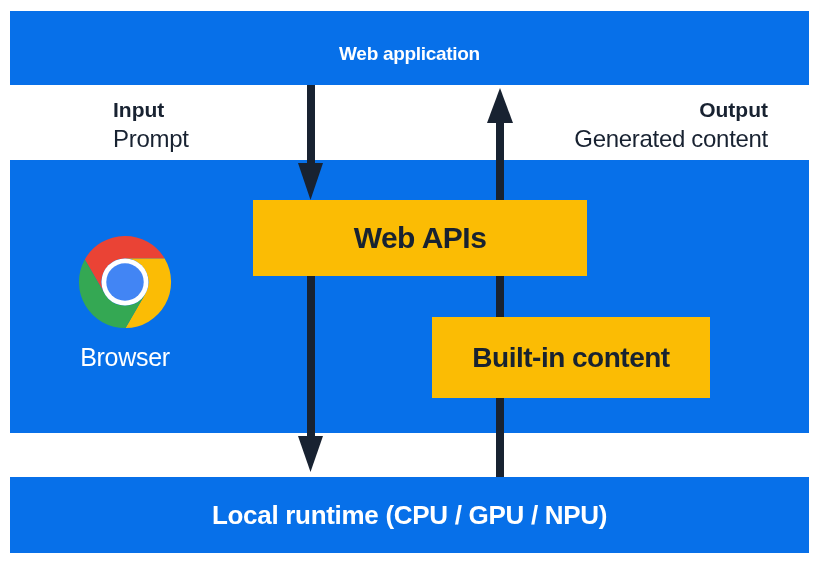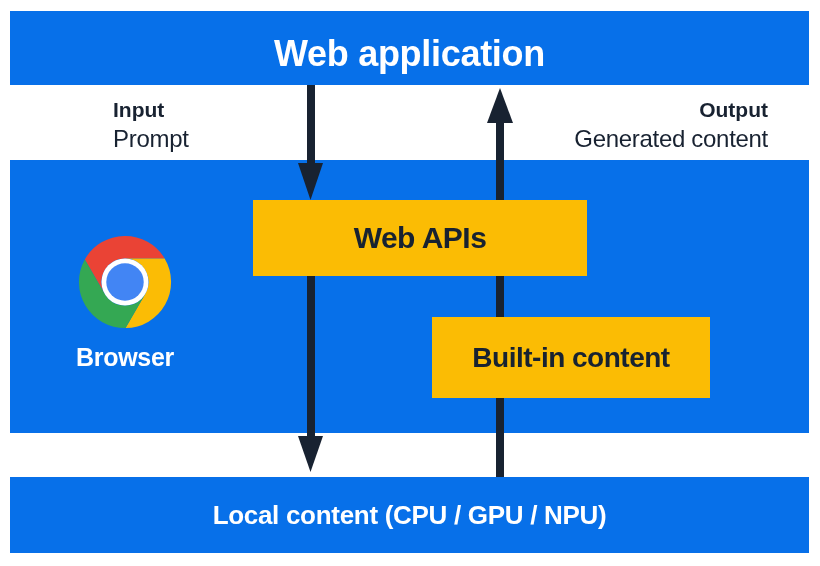--- a/index.html
+++ b/index.html
@@ -9,21 +9,21 @@
   *{margin:0;padding:0;box-sizing:border-box;}
   html,body{background:#ffffff;}
   body{font-family:"Liberation Sans",sans-serif;}
   .canvas{position:relative;width:820px;height:566px;background:var(--white);overflow:hidden;}
 
   .band{position:absolute;left:10px;width:799px;background:var(--blue);display:flex;align-items:center;justify-content:center;}
   .band-top{top:11px;height:74px;}
   .band-middle{top:160px;height:273px;}
   .band-bottom{top:477px;height:76px;}
   .band-label{color:var(--white);font-weight:700;letter-spacing:-0.3px;}
-  .band-top .band-label{font-size:36px;margin-top:12px;}
+  .band-top .band-label{font-size:19px;margin-top:12px;}
   .band-bottom .band-label{font-size:26px;}
 
   .io{position:absolute;top:95px;color:var(--navy);line-height:29px;}
   .io-left{left:113px;text-align:left;}
   .io-right{right:52px;text-align:right;}
   .io-title{font-size:21px;font-weight:700;}
   .io-value{font-size:24px;font-weight:400;letter-spacing:-0.3px;}
 
   .arrow-layer{position:absolute;left:0;top:0;pointer-events:none;}
   .arrow{fill:var(--navy);}
@@ -31,35 +31,35 @@
   .ybox{position:absolute;background:var(--yellow);display:flex;flex-direction:column;align-items:center;justify-content:center;color:var(--navy);font-weight:700;text-align:center;}
   .box-webapis{left:253px;top:200px;width:334px;height:76px;font-size:30px;letter-spacing:-0.5px;}
   .box-builtin{left:432px;top:317px;width:278px;height:81px;font-size:28px;line-height:33px;letter-spacing:-0.5px;}
 
   .chrome{position:absolute;left:77px;top:234px;width:96px;height:96px;}
   .seg-red{fill:var(--chrome-red);}
   .seg-yellow{fill:var(--chrome-yellow);}
   .seg-green{fill:var(--chrome-green);}
   .seg-blue{fill:var(--chrome-blue);}
   .seg-white{fill:var(--white);}
-  .browser-label{position:absolute;left:70px;top:343px;width:110px;text-align:center;color:var(--white);font-size:25px;font-weight:700;letter-spacing:-0.3px;}
+  .browser-label{position:absolute;left:70px;top:343px;width:110px;text-align:center;color:var(--white);font-size:25px;font-weight:400;letter-spacing:-0.3px;}
 </style>
 </head>
 <body>
 
 <div class="canvas">
 
   <div class="band band-top">
     <div class="band-label">Web application</div>
   </div>
 
   <div class="band band-middle"></div>
 
   <div class="band band-bottom">
-    <div class="band-label">Local content (CPU / GPU / NPU)</div>
+    <div class="band-label">Local runtime (CPU / GPU / NPU)</div>
   </div>
 
   <div class="io io-left">
     <div class="io-title">Input</div>
     <div class="io-value">Prompt</div>
   </div>
   <div class="io io-right">
     <div class="io-title">Output</div>
     <div class="io-value">Generated content</div>
   </div>

